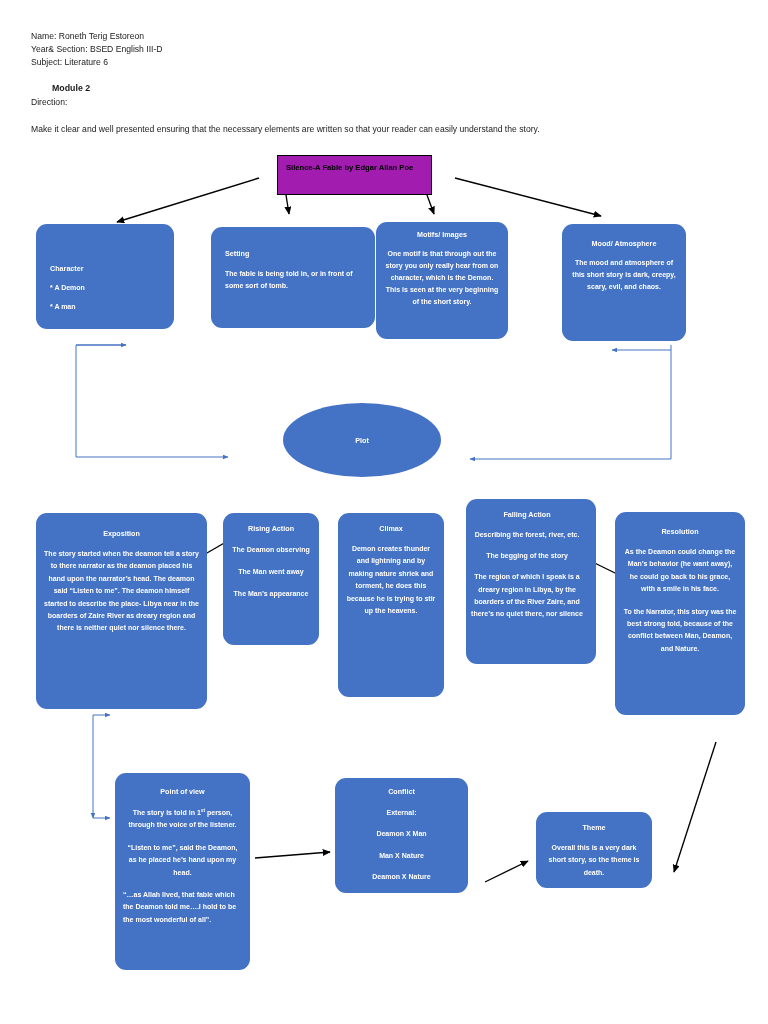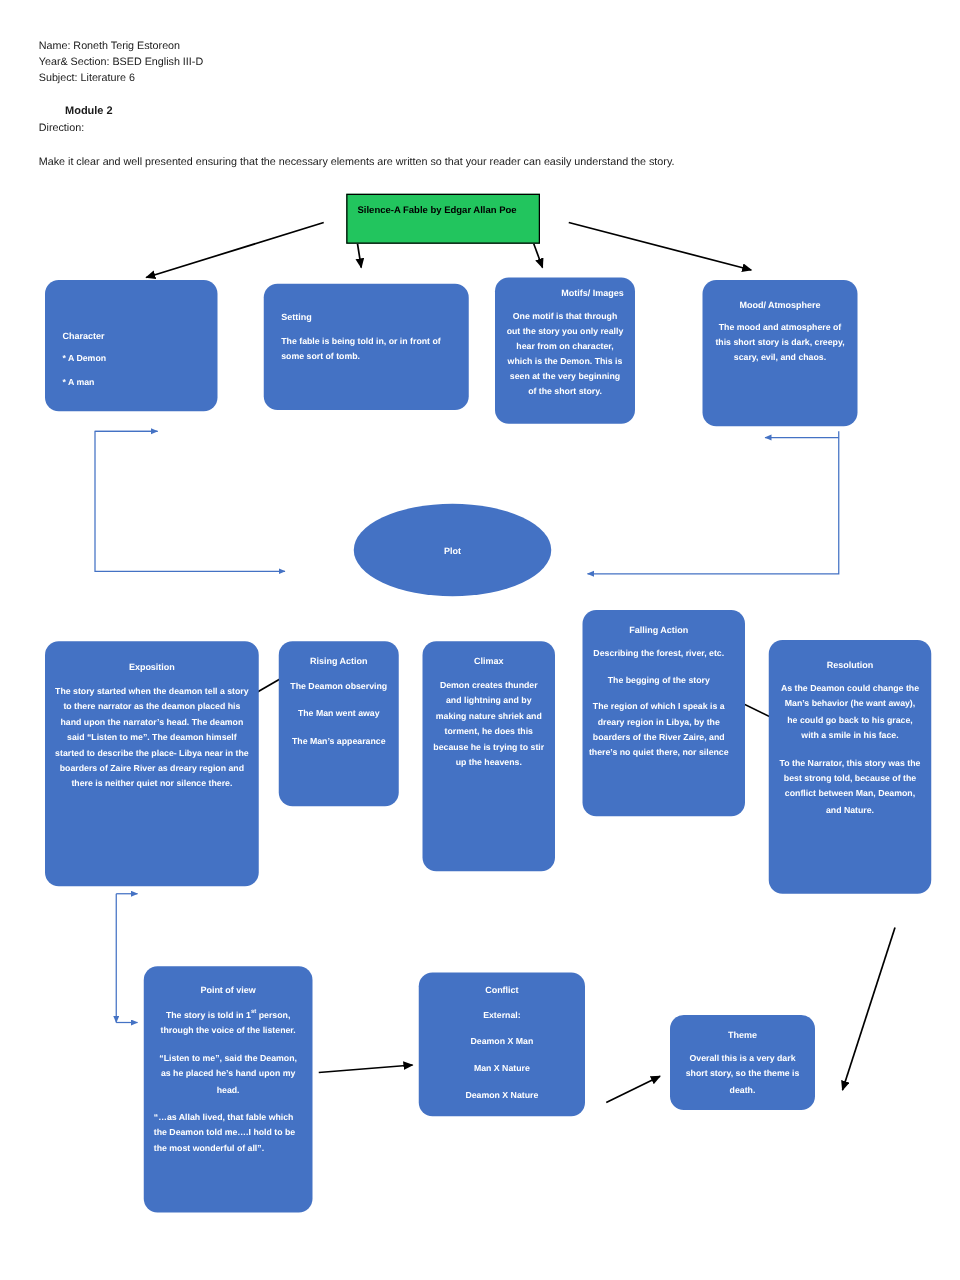--- a/index.html
+++ b/index.html
@@ -21,21 +21,21 @@
   #hdr-quote{left:57px;top:110px;}
   #hdr-make{left:31px;top:123px;}
 
   
   #wires{position:absolute;left:0;top:0;width:768px;height:1024px;pointer-events:none;}
 
   
   .node{position:absolute;box-sizing:border-box;}
 
   .titlebox{
-    border:1px solid #000;background:#22c55e;
+    border:1px solid #000;background:#a21caf;
     font-size:7.6px;line-height:12px;font-weight:bold;color:#000;
     padding:6px 8px 0 8px;
   }
 
   .bluebox{
     background:#4472C4;border-radius:11px;color:#fff;
     display:flex;flex-direction:column;align-items:center;
     font-weight:bold;
   }
   .bluebox.left-al{align-items:flex-start;}
@@ -120,21 +120,21 @@
     <div class="b-title lft">Character</div>
     <div class="b-body lft" style="margin-top:8px;">* A Demon</div>
     <div class="b-body lft" style="margin-top:8px;">* A man</div>
   </div>
 
   <div class="node bluebox" style="left:211px;top:227px;width:164px;height:101px;padding:22px 14px 0 14px;align-items:flex-start;">
     <div class="b-title lft">Setting</div>
     <div class="b-body lft" style="margin-top:9px;line-height:12px;">The fable is being told in, or in front of some sort of tomb.</div>
   </div>
 
-  <div class="node bluebox" style="left:396px;top:222px;width:112px;height:117px;padding:8px 9px 0 9px;align-items:flex-end;">
+  <div class="node bluebox" style="left:376px;top:222px;width:132px;height:117px;padding:8px 9px 0 9px;">
     <div class="b-title">Motifs/ Images</div>
     <div class="b-body" style="margin-top:8px;line-height:12.1px;">One motif is that through out the story you only really hear from on character, which is the Demon. This is seen at the very beginning of the short story.</div>
   </div>
 
   <div class="node bluebox" style="left:562px;top:224px;width:124px;height:117px;padding:15px 7px 0 7px;">
     <div class="b-title">Mood/ Atmosphere</div>
     <div class="b-body" style="margin-top:8px;line-height:12.1px;">The mood and atmosphere of this short story is dark, creepy, scary, evil, and chaos.</div>
   </div>
 
   <div class="node ell" style="left:283px;top:403px;width:158px;height:74px;">
@@ -151,21 +151,21 @@
     <div class="b-body" style="margin-top:10px;line-height:12px;">The Deamon observing</div>
     <div class="b-body" style="margin-top:10px;line-height:12px;">The Man went away</div>
     <div class="b-body" style="margin-top:10px;line-height:12px;">The Man’s appearance</div>
   </div>
 
   <div class="node bluebox" style="left:338px;top:513px;width:106px;height:184px;padding:11px 7px 0 7px;">
     <div class="b-title">Climax</div>
     <div class="b-body" style="margin-top:9px;line-height:12.4px;">Demon creates thunder and lightning and by making nature shriek and torment, he does this because he is trying to stir up the heavens.</div>
   </div>
 
-  <div class="node bluebox" style="left:466px;top:488px;width:130px;height:165px;padding:11px 8px 0 0;">
+  <div class="node bluebox" style="left:466px;top:499px;width:130px;height:165px;padding:11px 8px 0 0;">
     <div class="b-title">Falling Action</div>
     <div class="b-body" style="margin-top:9px;line-height:12.2px;">Describing the forest, river, etc.</div>
     <div class="b-body" style="margin-top:9px;line-height:12.2px;">The begging of the story</div>
     <div class="b-body" style="margin-top:9px;line-height:12.2px;">The region of which I speak is a dreary region in Libya, by the boarders of the River Zaire, and there’s no quiet there, nor silence</div>
   </div>
 
   <div class="node bluebox" style="left:615px;top:512px;width:130px;height:203px;padding:15px 8px 0 8px;">
     <div class="b-title">Resolution</div>
     <div class="b-body" style="margin-top:9px;line-height:12.4px;">As the Deamon could change the Man’s behavior (he want away), he could go back to his grace, with a smile in his face.</div>
     <div class="b-body" style="margin-top:10px;line-height:12.4px;">To the Narrator, this story was the best strong told, because of the conflict between Man, Deamon, and Nature.</div>

